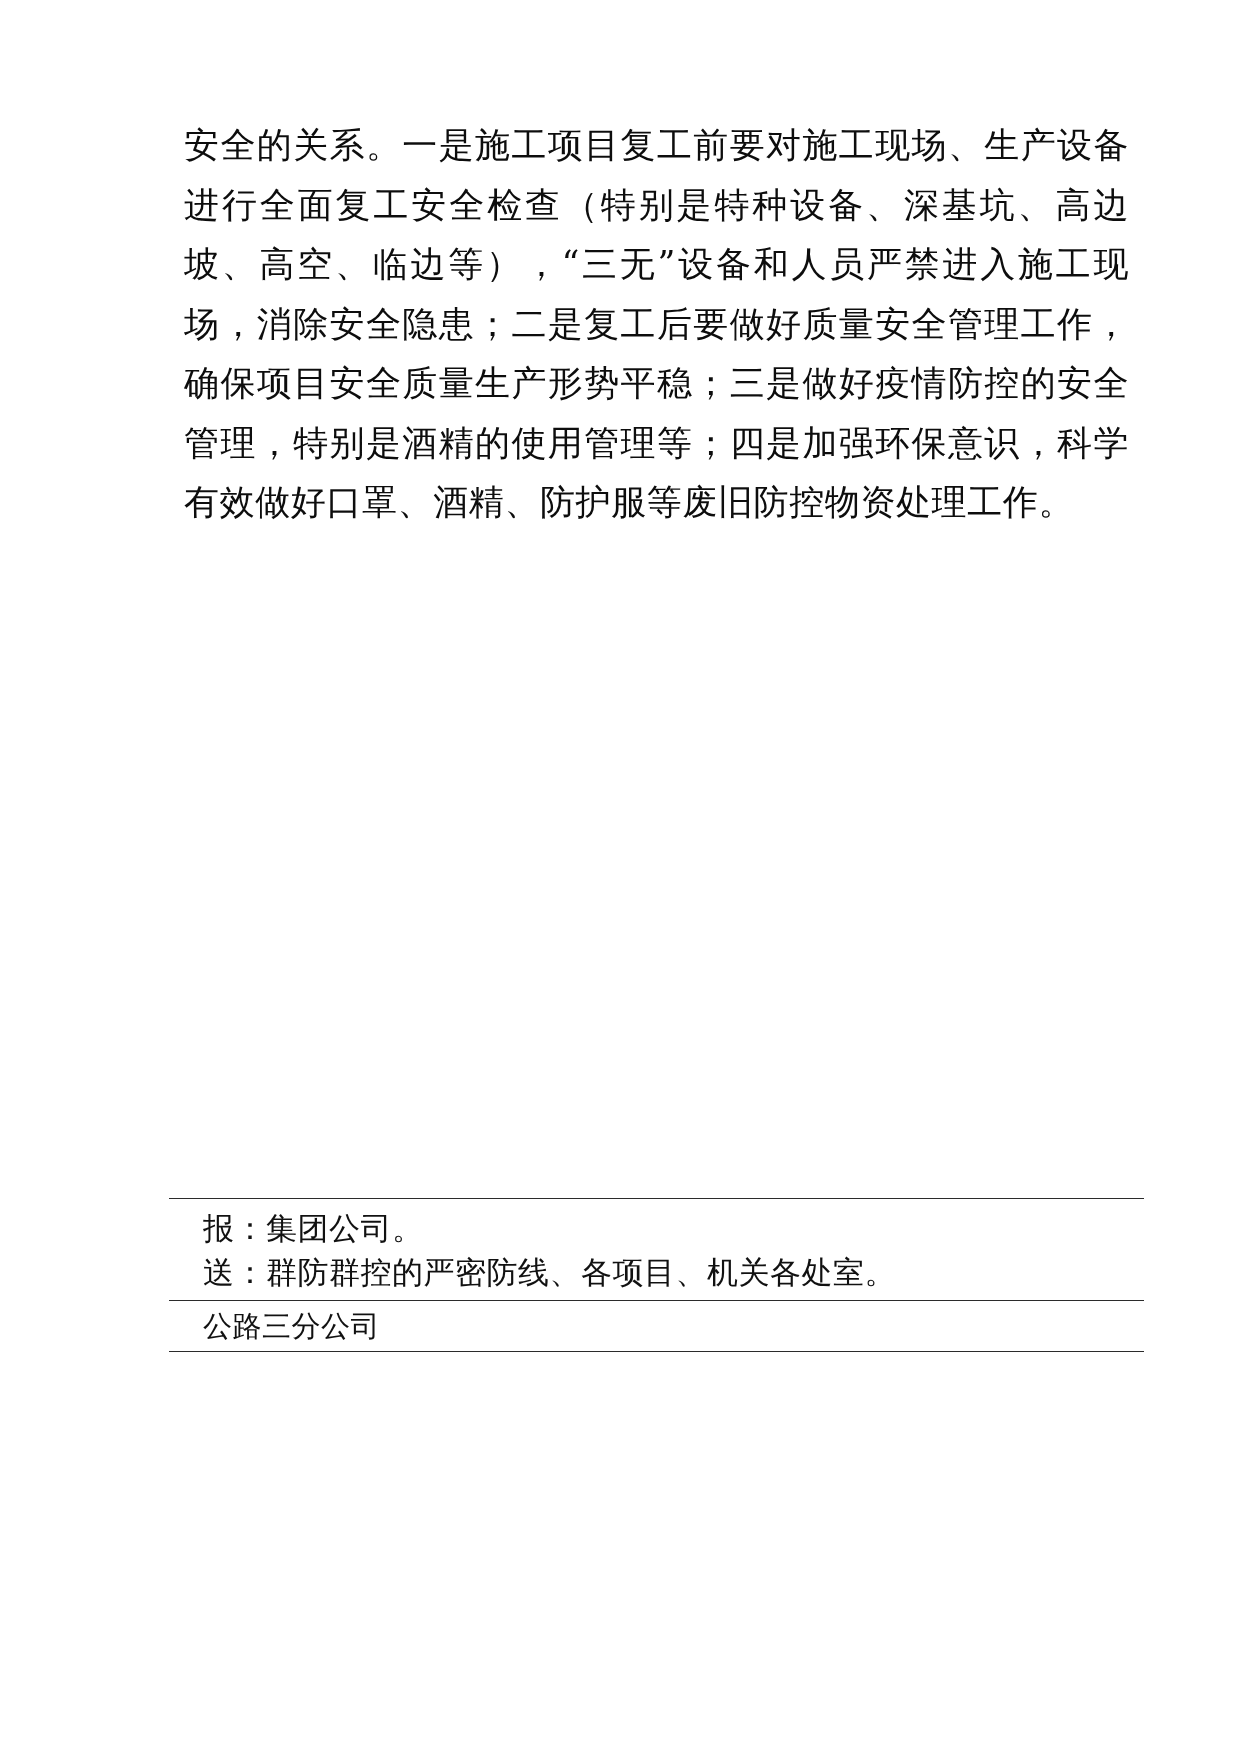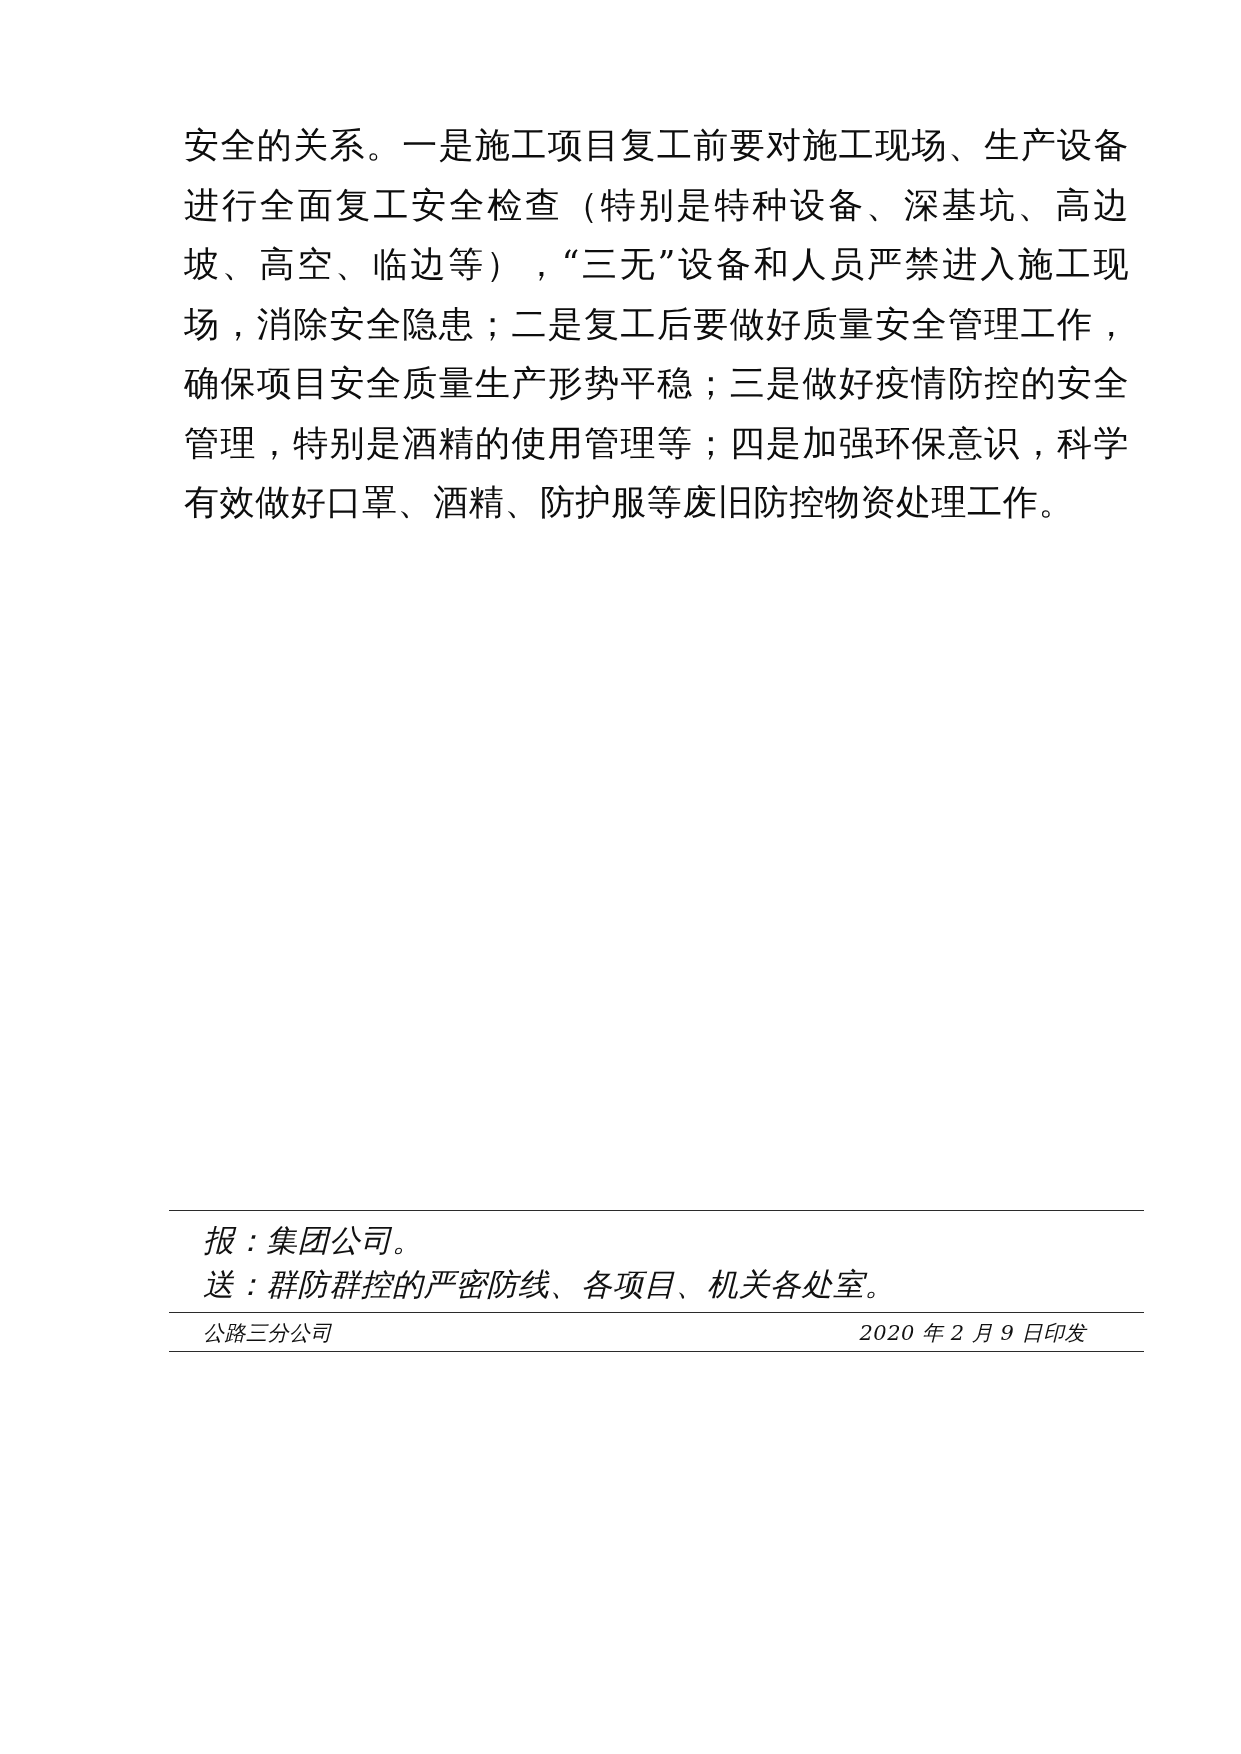--- a/index.html
+++ b/index.html
@@ -41,21 +41,20 @@
   }
   .para.indent {
     text-indent: 70px;
   }
 
   .footer {
     position: absolute;
     left: 133px;
     right: 133px;
     bottom: 360px;
-    font-style: italic;
   }
 
   .footer-rule {
     border: 0;
     border-top: 1.6px solid #2b2b2b;
     margin: 0;
   }
 
   .footer-lines {
     padding: 8px 0 6px 34px;
@@ -66,21 +65,21 @@
     line-height: 1.40;
     color: #111111;
     letter-spacing: 0.5px;
   }
 
   .footer-bottom {
     display: flex;
     justify-content: space-between;
     align-items: baseline;
     padding: 6px 40px 4px 34px;
-    font-size: 21px;
+    font-size: 29px;
     letter-spacing: 0.5px;
   }
 
   .footer-bottom .right {
     padding-right: 18px;
   }
 </style>
 </head>
 <body>
 
@@ -92,18 +91,17 @@
 
   <div class="footer">
     <hr class="footer-rule">
     <div class="footer-lines">
       <div class="footer-line">报：集团公司。</div>
       <div class="footer-line">送：群防群控的严密防线、各项目、机关各处室。</div>
     </div>
     <hr class="footer-rule">
     <div class="footer-bottom">
       <span class="left">公路三分公司</span>
-      <span class="right">2020 年 2 月 9 日印发</span>
     </div>
     <hr class="footer-rule">
   </div>
 
 </div>
 
 </body></html>

